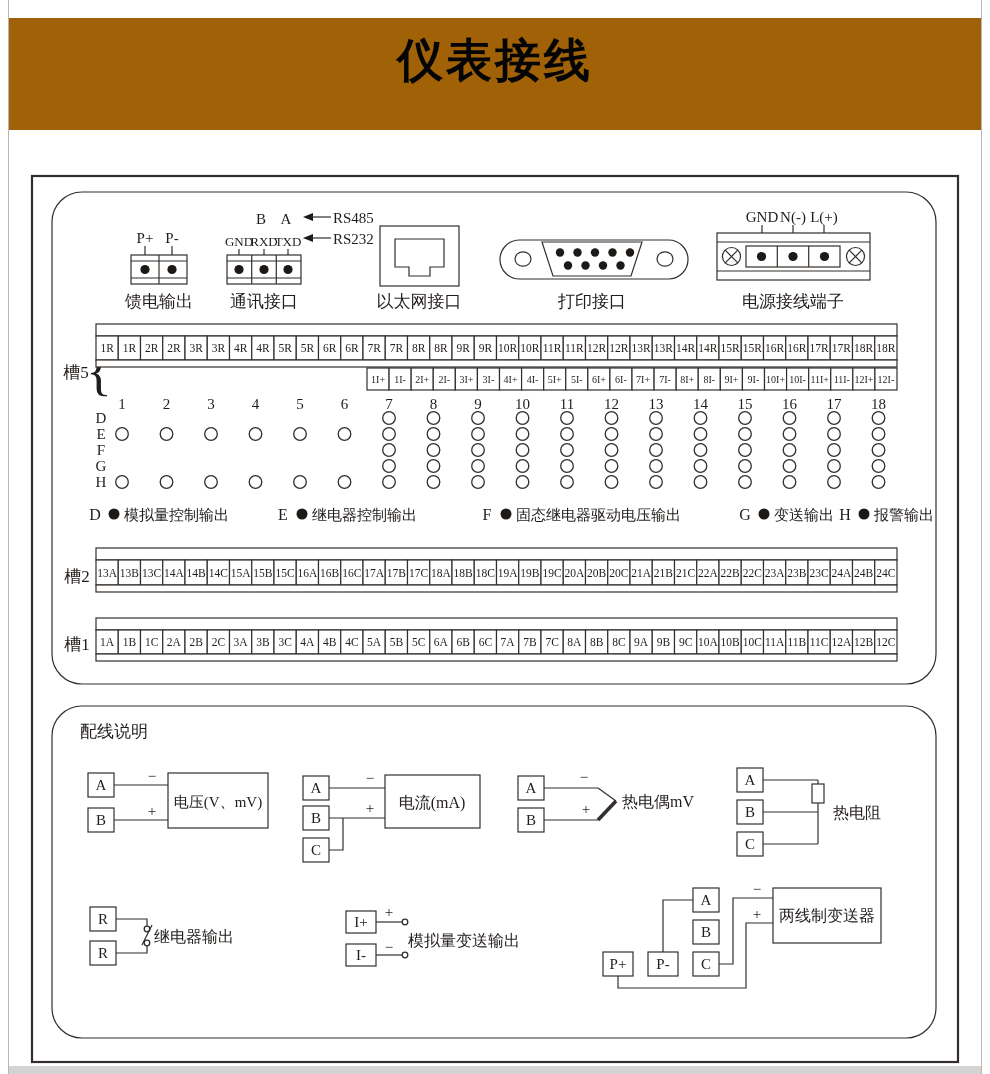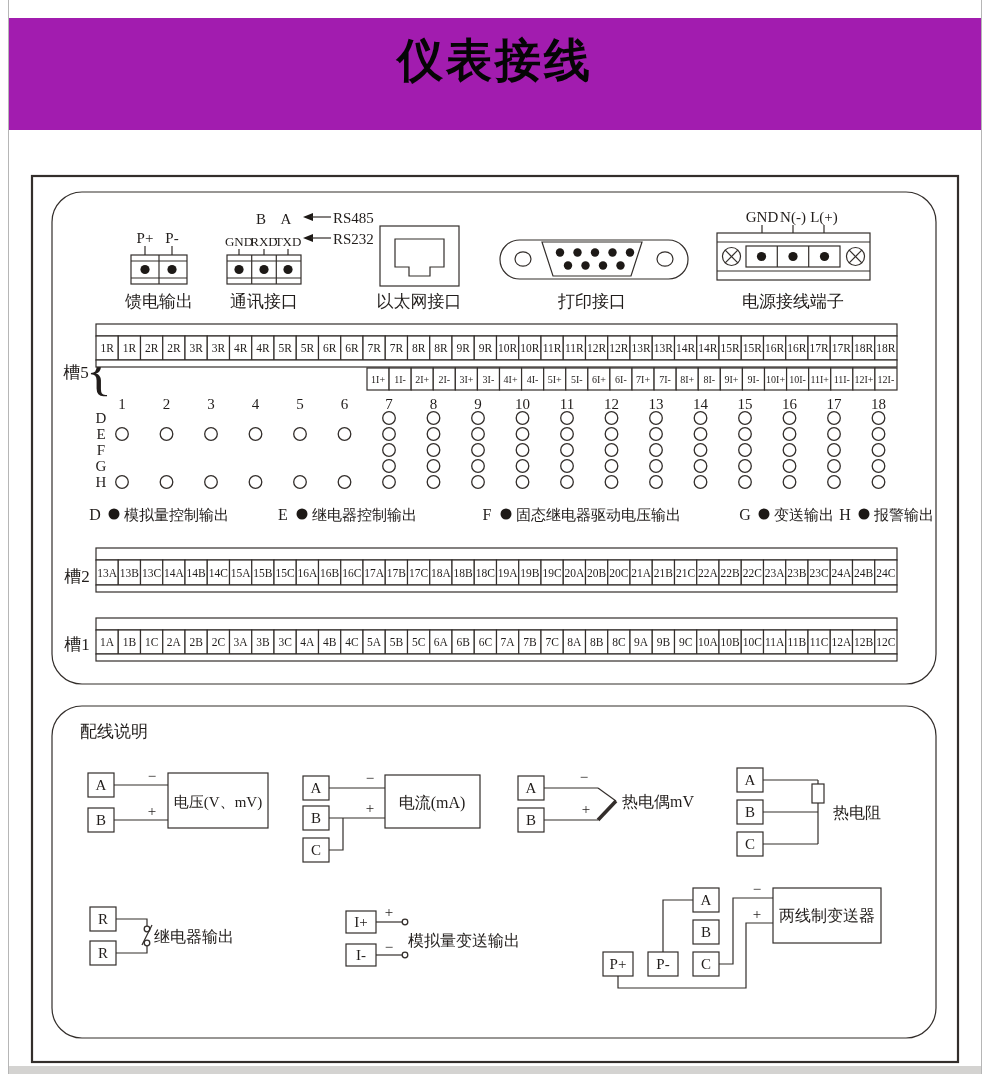--- a/index.html
+++ b/index.html
@@ -1,20 +1,20 @@
 <!DOCTYPE html>
 <html><head>
 <meta charset="utf-8">
 <style>
   html,body{margin:0;padding:0;}
   body{width:990px;height:1074px;position:relative;background:#ffffff;
        font-family:"Liberation Sans","DejaVu Sans",sans-serif;overflow:hidden;}
   .vline{position:absolute;top:0;bottom:0;width:1px;background:#b6b6b6;}
   .vline.left{left:8px;} .vline.right{left:981px;}
-  .band{position:absolute;left:9px;width:972px;top:18px;height:112px;background:#a21caf;text-align:center;}
+  .band{position:absolute;left:9px;width:972px;top:18px;height:112px;background:#a16207;text-align:center;}
   .band .title{font-size:46px;font-weight:bold;color:#050505;margin-top:16px;line-height:1.15;letter-spacing:3px;}
   .band .subtitle{font-size:19px;color:#0c0c0c;margin-top:-9px;font-family:"Liberation Sans",sans-serif;}
   .band-bottom{position:absolute;left:9px;width:972px;top:1066px;height:8px;background:#d4d3d1;}
   svg{position:absolute;left:0;top:0;}
   svg rect,svg line,svg polyline,svg polygon,svg ellipse,svg circle,svg path{
       stroke:#332e2b;stroke-width:1.2;fill:none;}
   svg .white{fill:#ffffff;}
   svg .cw{fill:#ffffff;stroke:#332e2b;stroke-width:1.3;}
   svg .dot{fill:#1d1916;stroke:none;}
   svg .thick{stroke-width:3.6;}

